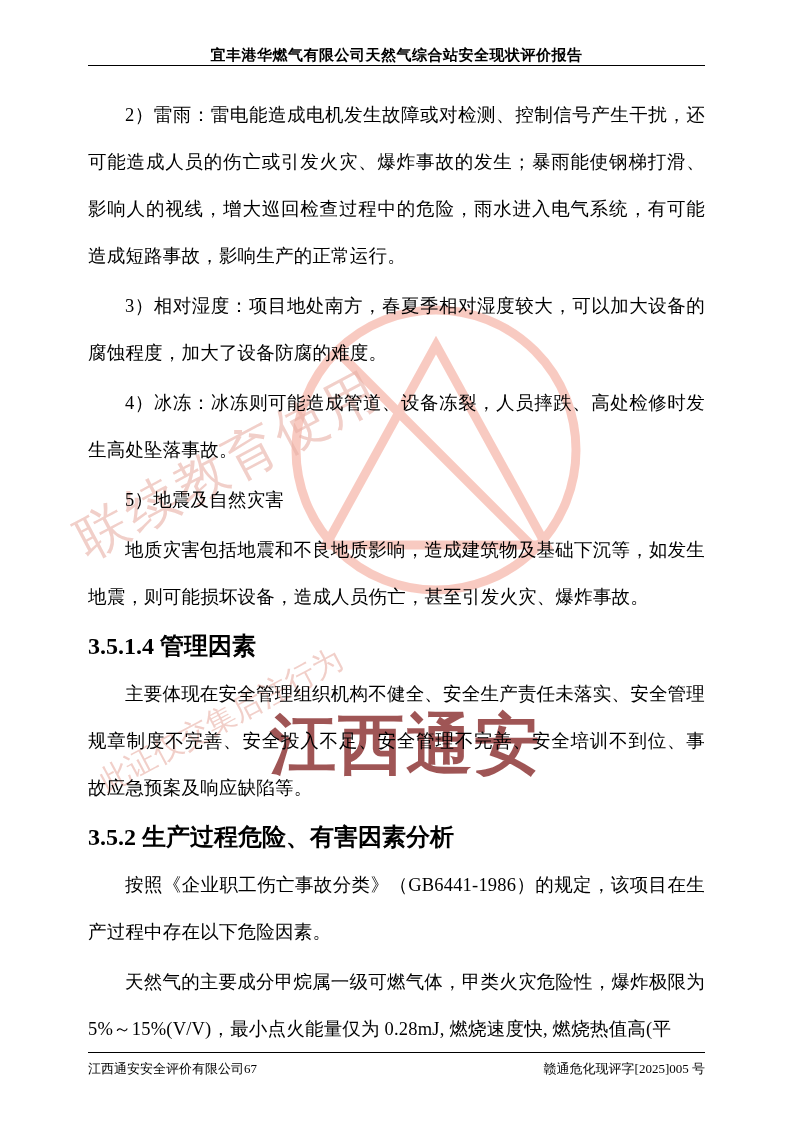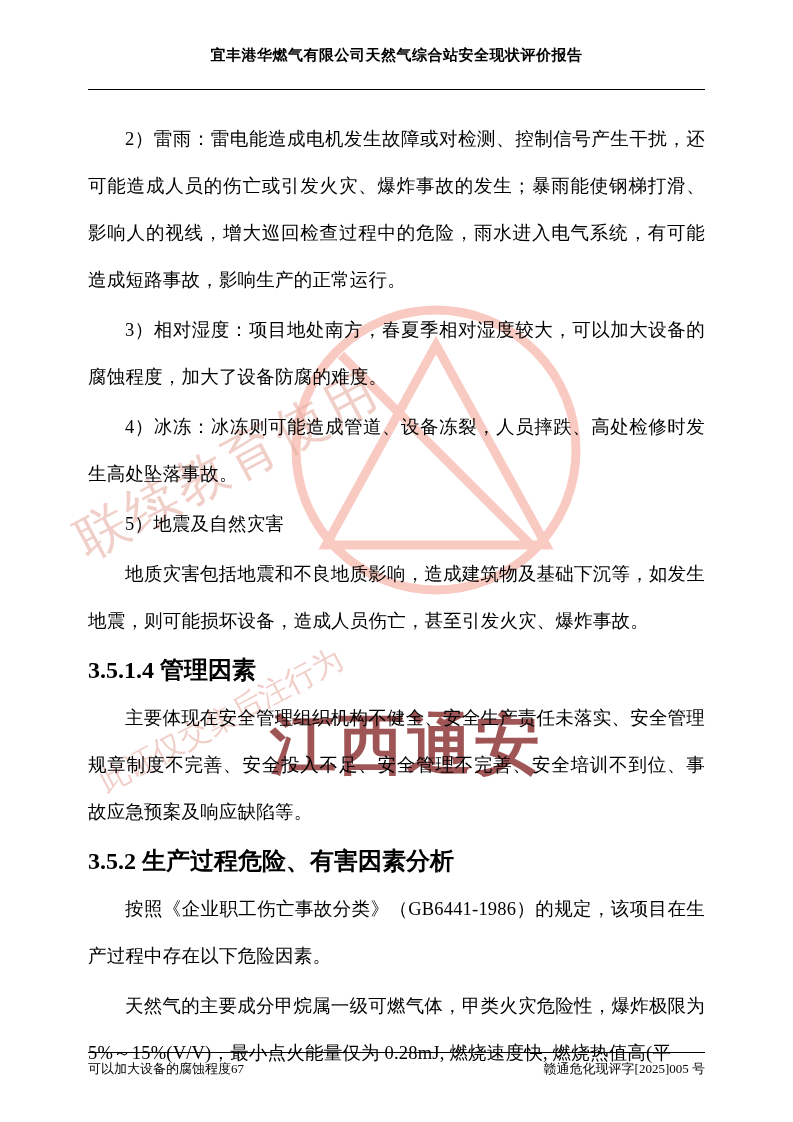--- a/index.html
+++ b/index.html
@@ -23,21 +23,21 @@
     box-sizing: border-box;
     padding: 46px 88px 40px 88px;
   }
 
   
   .header {
     text-align: center;
     font-size: 15px;
     font-weight: bold;
     letter-spacing: 0.5px;
-    padding-bottom: 24px;
+    padding-bottom: 0;
     border-bottom: 1.3px solid #000;
     margin-bottom: 26px;
     position: relative;
     z-index: 5;
   }
 
   
   .content {
     position: relative;
     z-index: 5;
@@ -164,18 +164,18 @@
     <p class="indent">主要体现在安全管理组织机构不健全、安全生产责任未落实、安全管理规章制度不完善、安全投入不足、安全管理不完善、安全培训不到位、事故应急预案及响应缺陷等。</p>
 
     <h3>3.5.2 生产过程危险、有害因素分析</h3>
     <p class="indent">按照《企业职工伤亡事故分类》（GB6441-1986）的规定，该项目在生产过程中存在以下危险因素。</p>
 
     <p class="indent">天然气的主要成分甲烷属一级可燃气体，甲类火灾危险性，爆炸极限为5%～15%(V/V)，最小点火能量仅为 0.28mJ, 燃烧速度快, 燃烧热值高(平</p>
 
   </div>
 
   <div class="footer">
-    <div class="left">可以加大设备的腐蚀程度</div>
+    <div class="left">江西通安安全评价有限公司</div>
     <div class="center num">67</div>
     <div class="right">赣通危化现评字[2025]005 号</div>
   </div>
 
 </div>
 
 </body></html>

